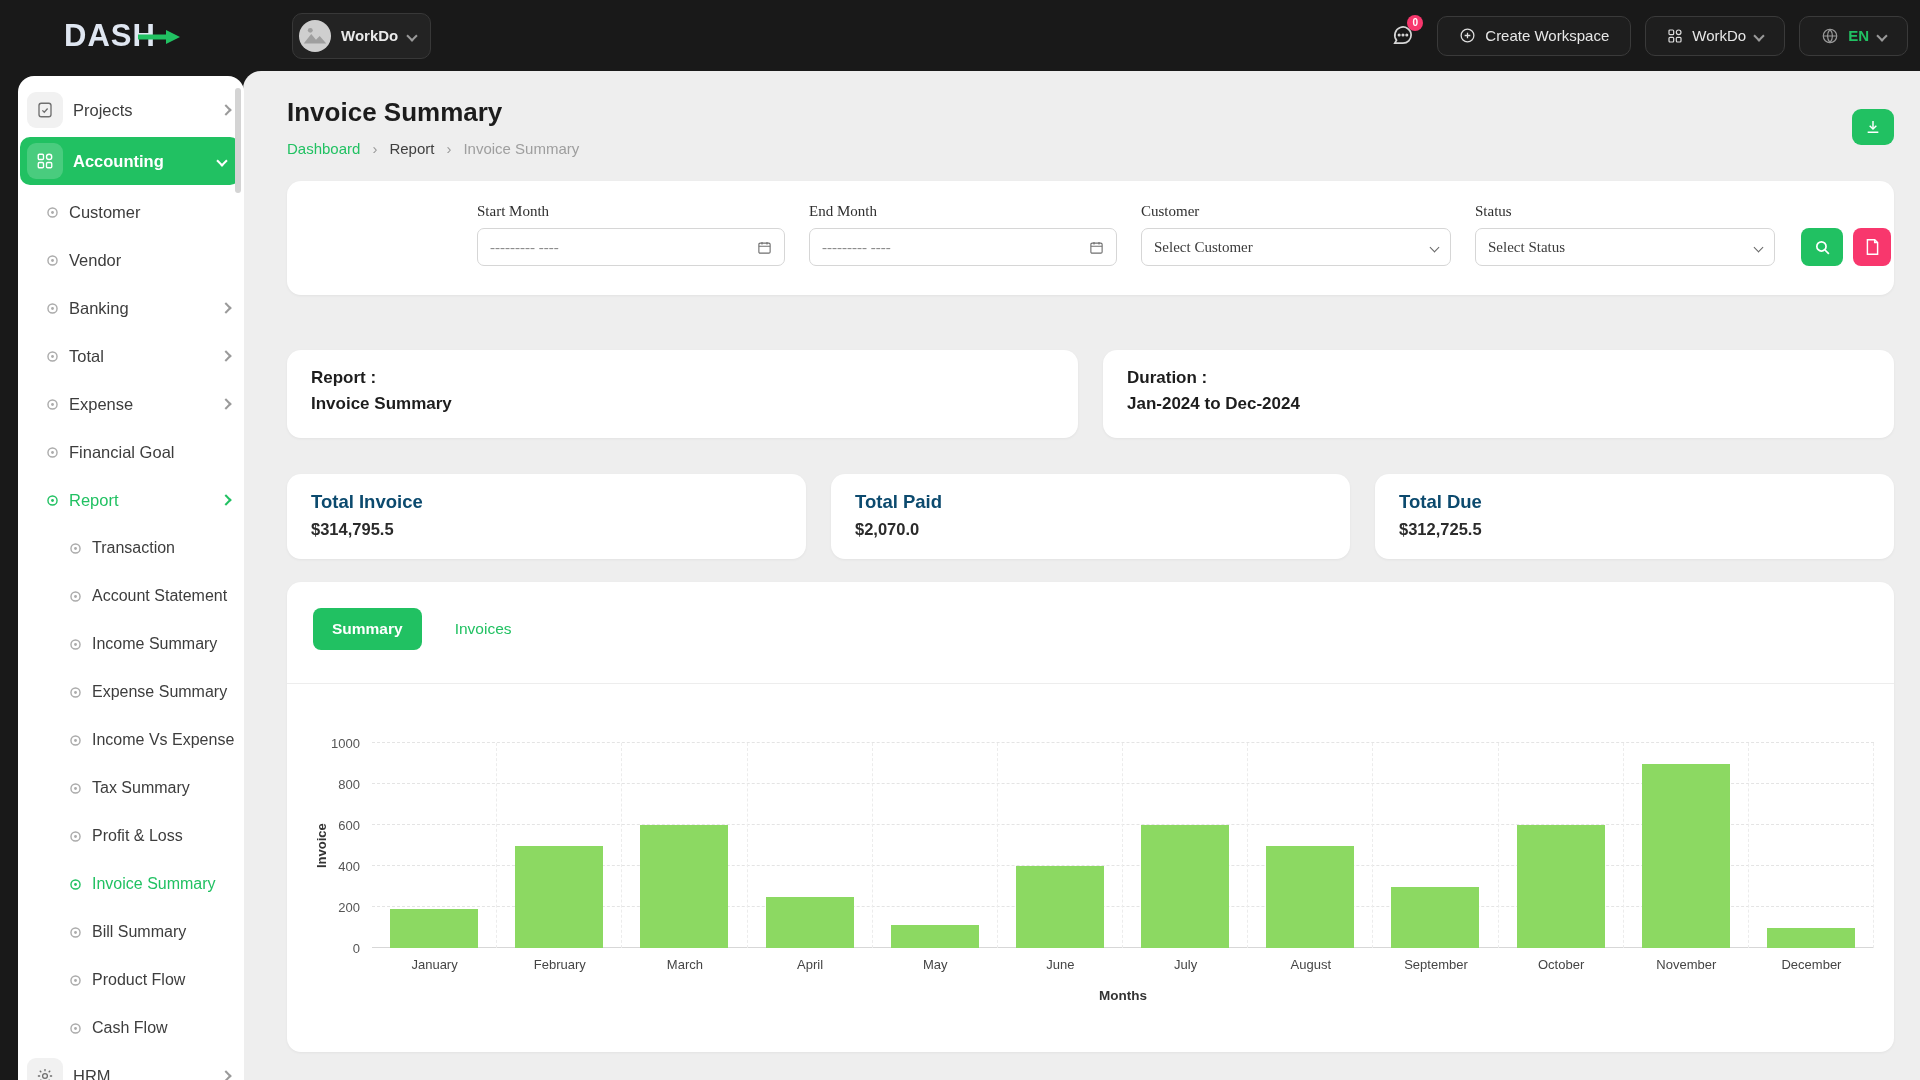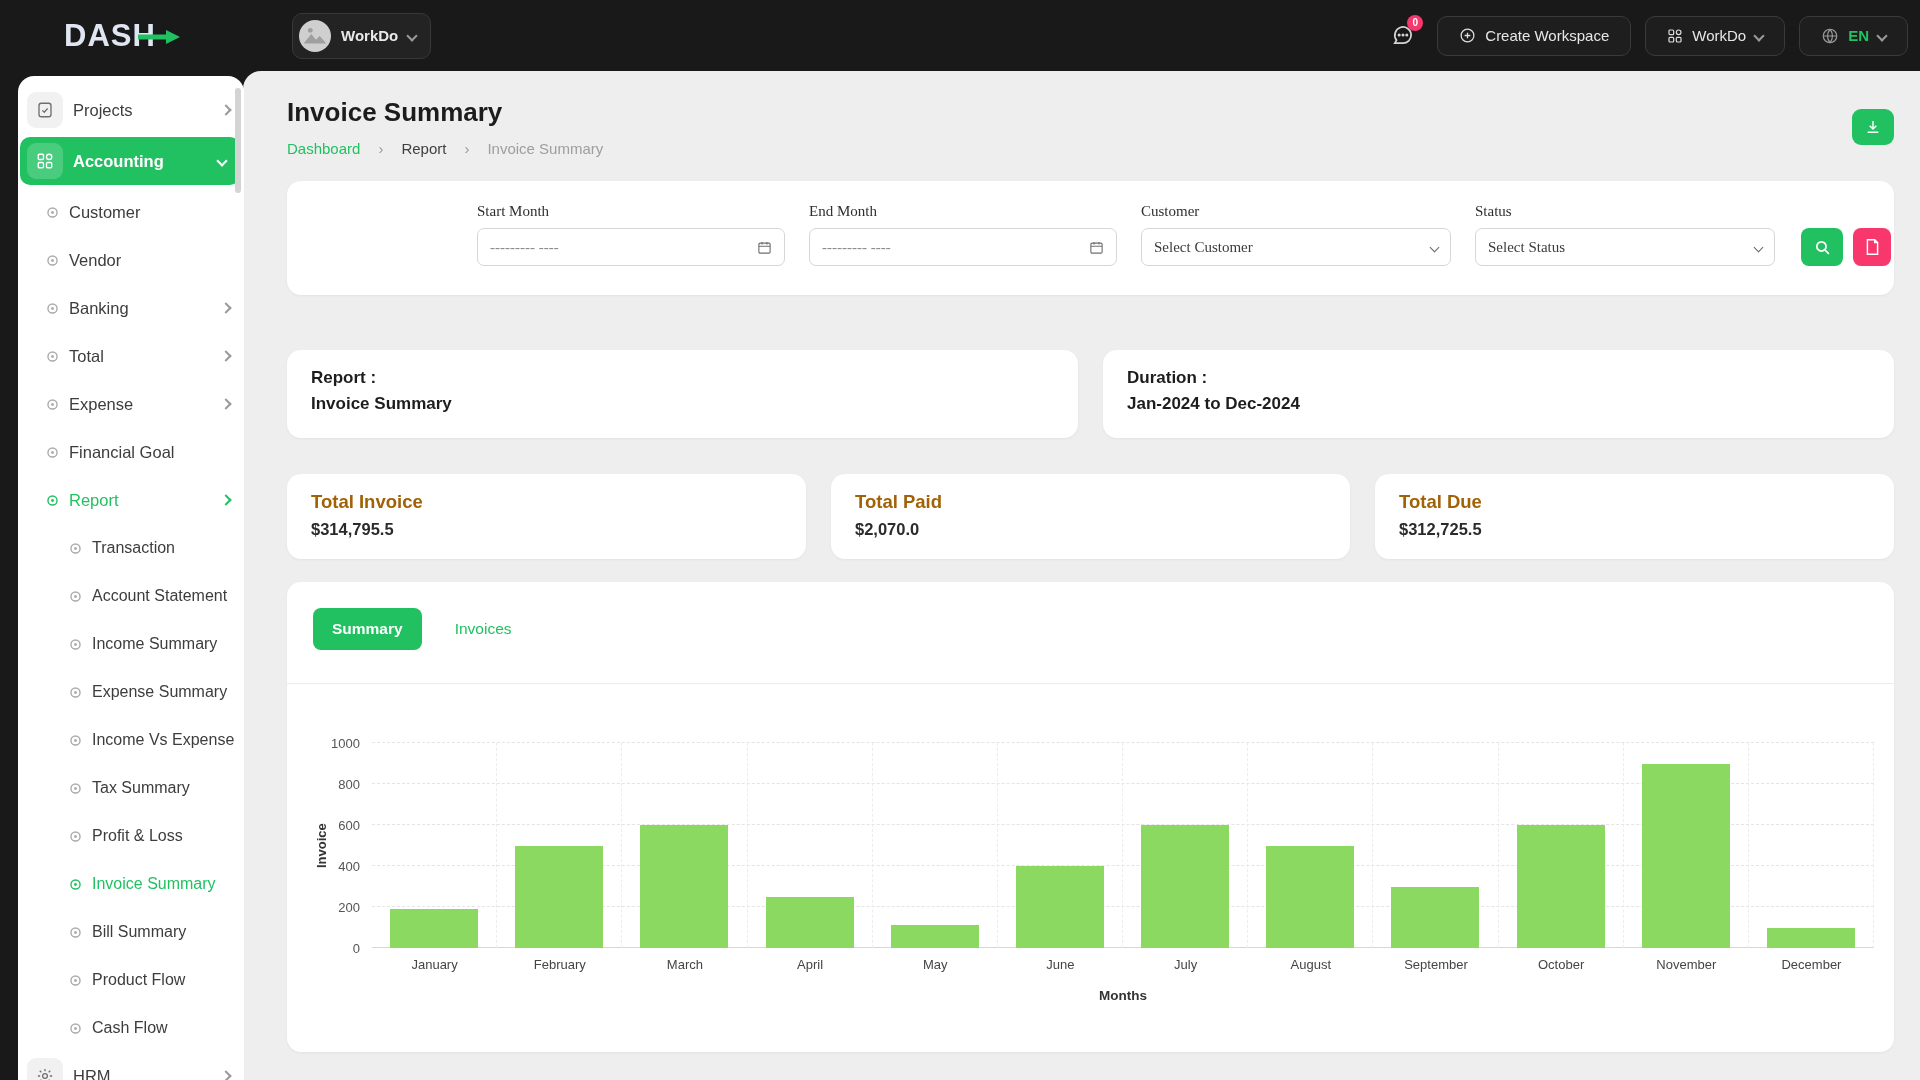--- a/index.html
+++ b/index.html
@@ -71,21 +71,21 @@
   .sub-active .chev { border-color:#21c162; }
 
   
   .main {
     position:absolute; left:243px; top:71px; right:0; bottom:0;
     background:#eeeeee; border-top-left-radius:18px;
     padding:26px 26px 0 44px; overflow:hidden;
   }
   .page-head { display:flex; justify-content:space-between; align-items:center; }
   .page-title { font-size:26px; font-weight:700; color:#1c1c1c; }
-  .breadcrumb { margin-top:12px; font-size:15px; display:flex; align-items:center; gap:18px; }
+  .breadcrumb { margin-top:12px; font-size:15px; display:flex; align-items:center; gap:12px; }
   .breadcrumb a { color:#21c162; text-decoration:none; cursor:pointer; }
   .bc-sep { color:#9a9a9a; font-size:15px; }
   .bc-mid { color:#3f3f3f; }
   .bc-cur { color:#9e9e9e; }
   .dl-btn { width:42px; height:36px; border:none; border-radius:9px; background:#21c162; display:flex; align-items:center; justify-content:center; }
 
   .card { background:#fff; border-radius:14px; box-shadow:0 1px 3px rgba(20,20,20,.05);margin-top:12px; }
 
   .filter-card { margin-top:24px; height:114px; padding:22px 24px 0 190px; }
   .filter-fields { display:flex; gap:24px; align-items:flex-end;font-family:Liberation Serif, serif; }
@@ -103,21 +103,21 @@
   .btn-search { width:42px; height:38px; border:none; border-radius:8px; background:#21c162; display:flex; align-items:center; justify-content:center; }
   .btn-reset  { width:38px; height:38px; border:none; border-radius:8px; background:#f8376d; display:flex; align-items:center; justify-content:center; }
 
   .info-row { margin-top:43px; display:flex; gap:25px; }
   .info-card { flex:1; height:88px; padding:18px 24px; }
   .info-label { font-size:17px; font-weight:600; color:#1d1d1d; }
   .info-value { font-size:17px; font-weight:700; color:#1d1d1d; margin-top:6px; }
 
   .stats-row { margin-top:24px; display:flex; gap:25px; }
   .stat-card { flex:1; height:85px; padding:17px 24px; }
-  .stat-label { font-size:18.5px; font-weight:700; color:#a16207; }
+  .stat-label { font-size:18.5px; font-weight:700; color:#0c4a6e; }
   .stat-value { font-size:16.5px; font-weight:600; color:#2b2b2b; margin-top:7px; }
 
   .chart-card { margin-top:23px; height:470px; }
   .tabs { padding:26px 0 0 26px; display:flex; gap:14px; }
   .tab { border:none; background:transparent; color:#21c162; font-size:15.5px; font-weight:500; height:42px; padding:0 19px; border-radius:8px; }
   .tab.active { background:#21c162; color:#fff; font-weight:600; }
   .tabs-divider { margin-top:33px; border-top:1px solid #ededed; }
 
   .chart-area { position:relative; margin:59px 20px 0 85px; }
   .y-title {

